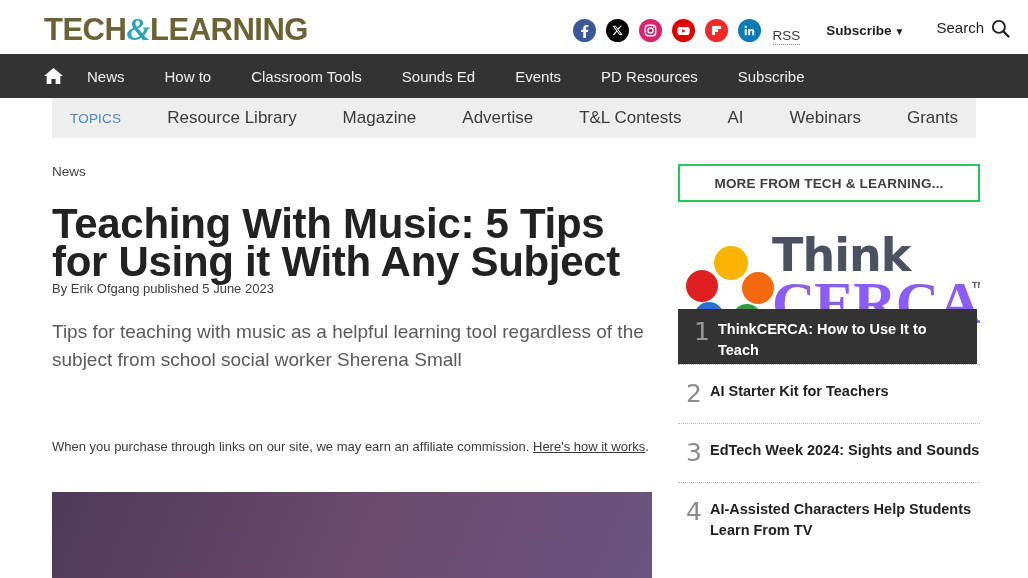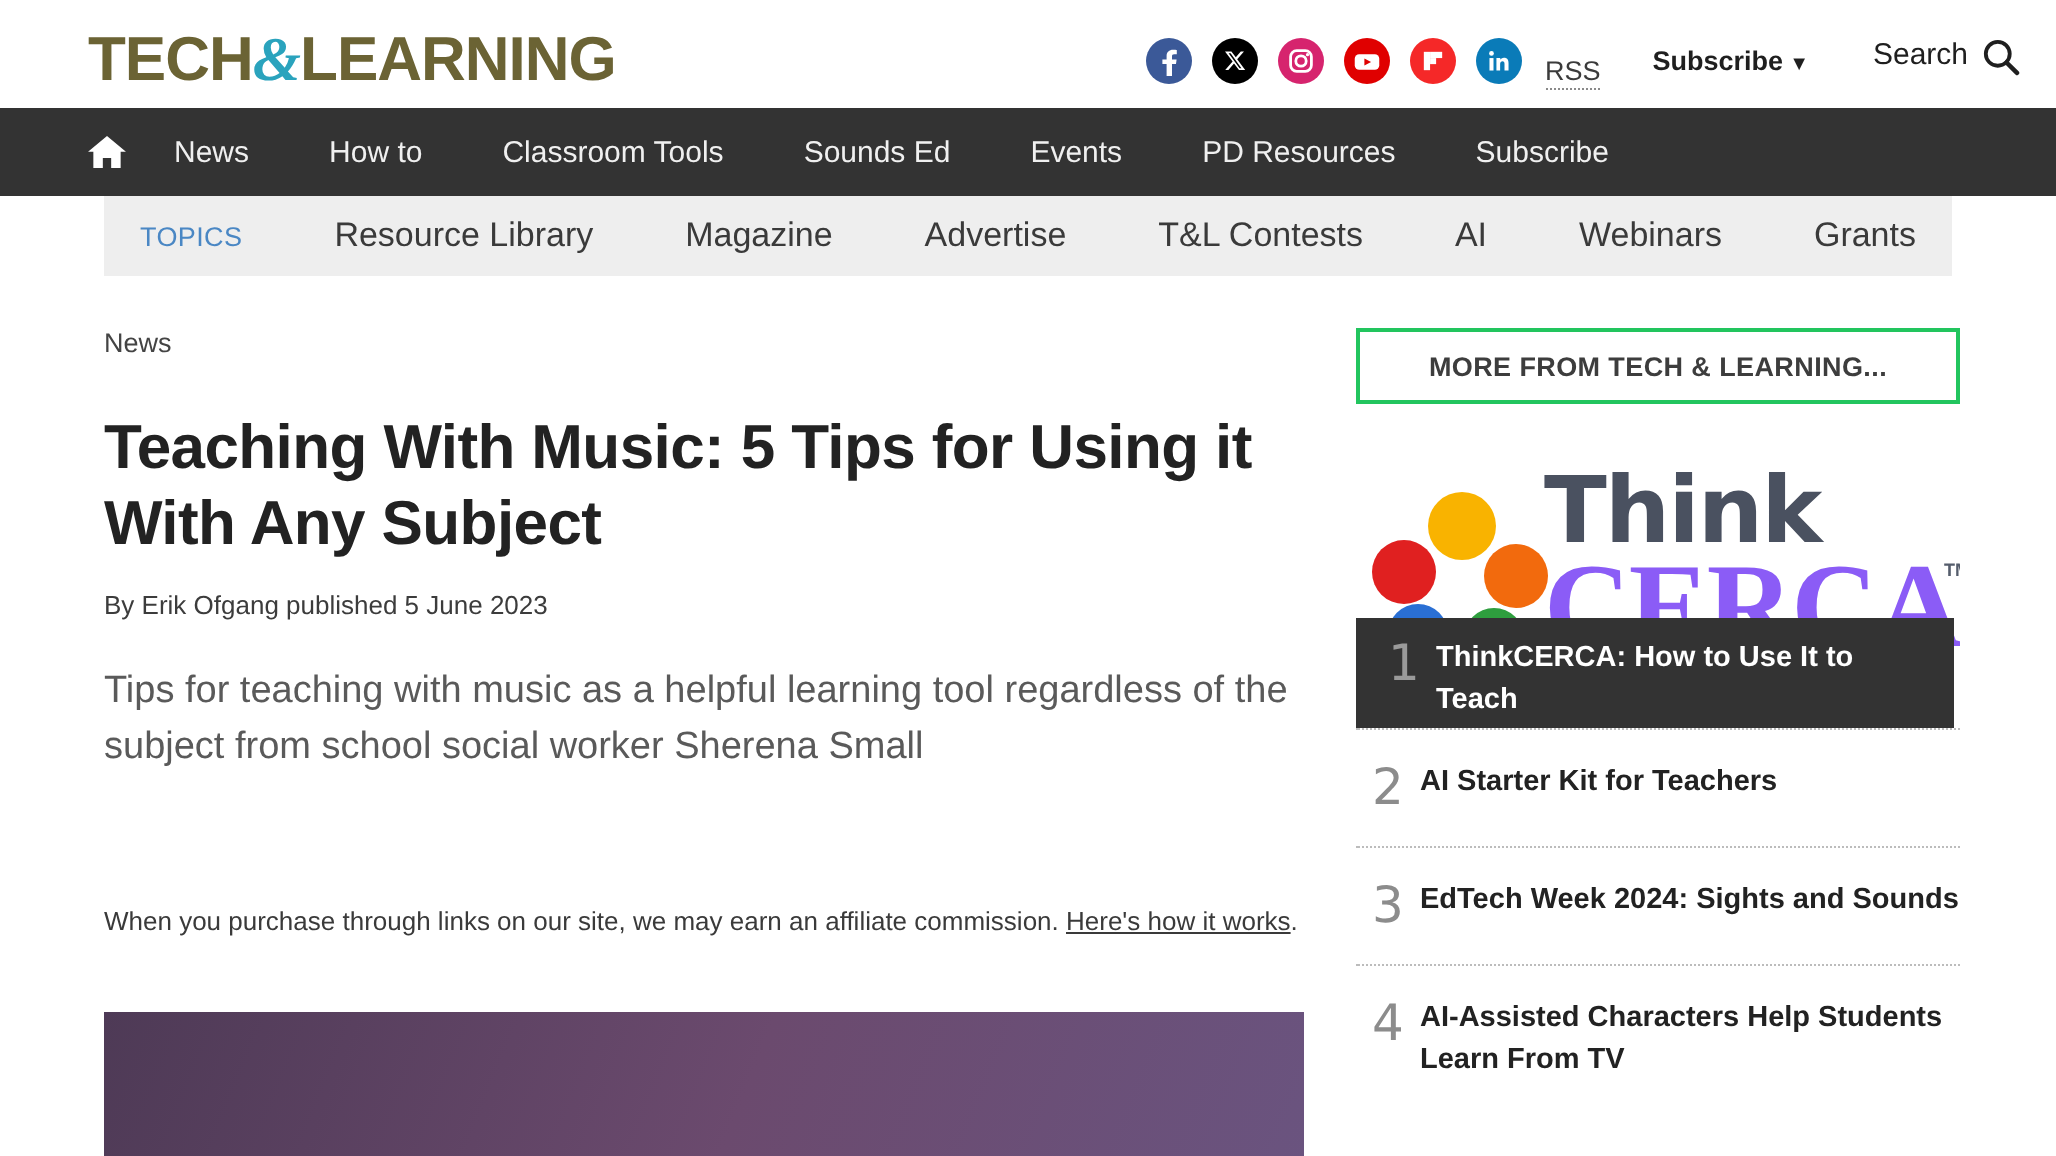--- a/index.html
+++ b/index.html
@@ -147,26 +147,26 @@
   .sidebar { width: 302px; flex: none; }
 
   
   .kicker {
     font-size: 13.5px;
     color: #444444;
     margin-bottom: 26px;
     cursor: pointer;
   }
   .headline {
-    font-size: 31px;
+    font-size: 42px;
     line-height: 38px;
     font-weight: 700;
     color: #222222;
     letter-spacing: -0.3px;
-    margin-bottom: 14px;
+    margin-bottom: 0;
   }
   .byline {
     font-size: 13px;
     color: #3c3c3c;
     margin-bottom: 22px;
   }
   .standfirst {
     font-size: 19px;
     line-height: 28px;
     color: #5a5a5a;

